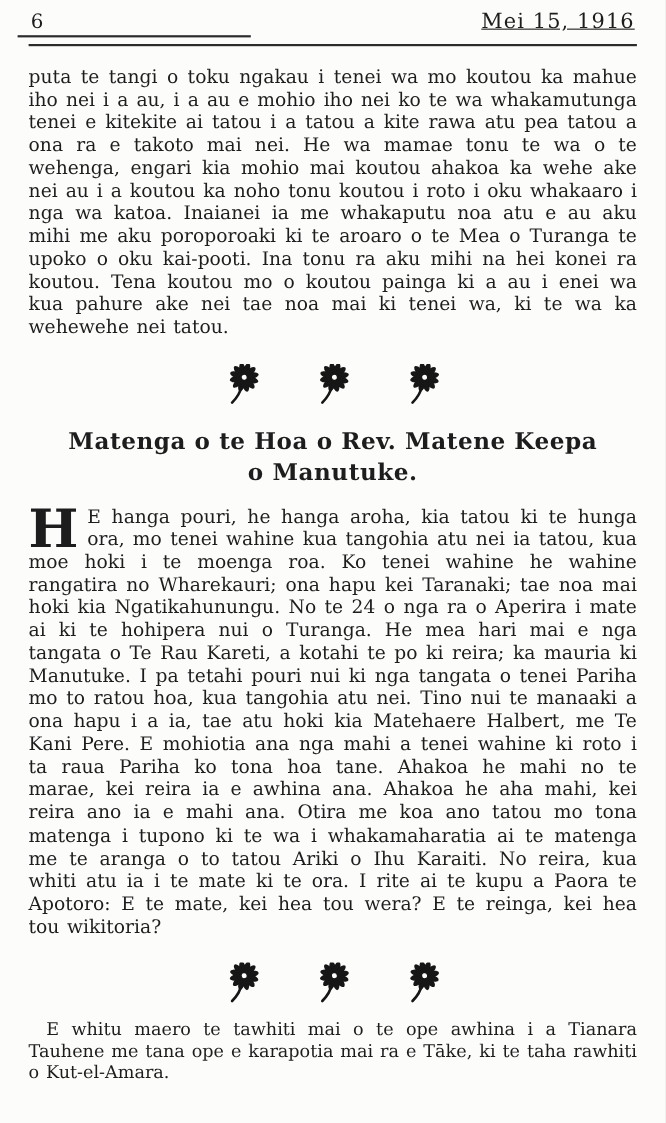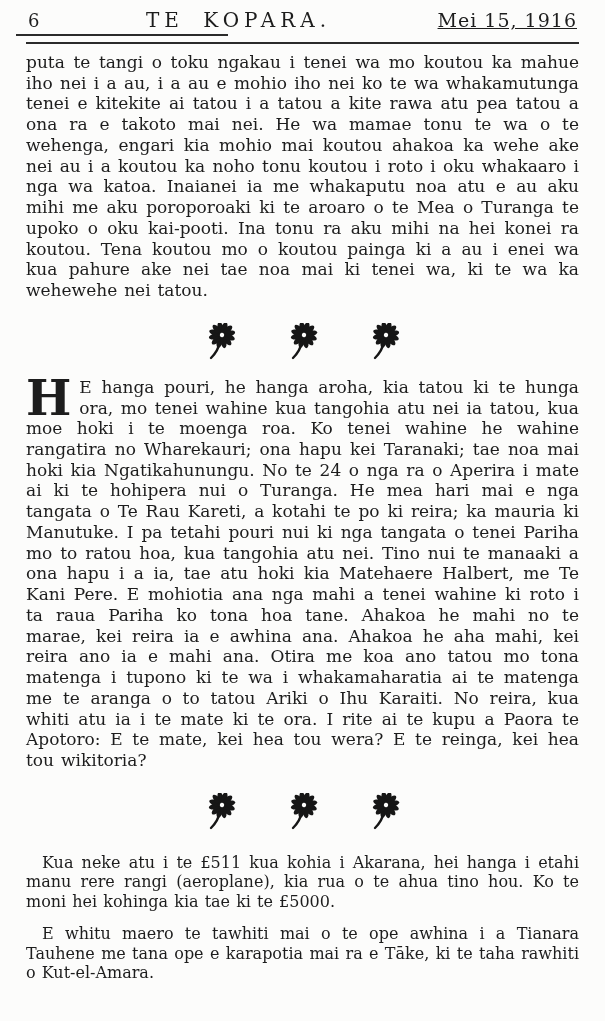--- a/index.html
+++ b/index.html
@@ -20,21 +20,21 @@
     padding:0 2px;
   }
   .page-number{font-size:18px;}
   .pub-title{font-size:20px;letter-spacing:5px;word-spacing:8px;}
   .issue-date{font-size:19px;letter-spacing:1px;text-decoration:underline;}
   .rule-short{height:2px;background:#2b2b2b;width:212px;margin:2px 0 0 -10px;}
   .rule-main{height:2px;background:#2b2b2b;margin-top:6px;}
   
   .body-para{
     font-size:17px;line-height:1.22;text-align:justify;
-    margin:8px 0 0 0;word-spacing:1.5px;
+    margin:18px 0 0 0;word-spacing:1.5px;
   }
   
   .ornaments{display:flex;justify-content:center;gap:50px;margin-top:22px;}
   .flower{width:32px;height:38px;display:block;}
   
   .article-heading{
     text-align:center;font-weight:bold;font-size:21px;line-height:1.35;
     margin:18px 30px 0 30px;letter-spacing:0.5px;
   }
   .article-heading span{display:block;}
@@ -76,53 +76,55 @@
       </g>
       <path d="M14.5 20 C 13.5 26, 10 31, 6 35" stroke="#161616" stroke-width="2.4" fill="none" stroke-linecap="round"></path>
     </g>
   </defs>
 </svg>
 
 <div class="page">
 
   <header class="masthead">
     <span class="page-number">6</span>
-    <span class="pub-title">TE KOPARA.</span>
     <span class="issue-date">Mei 15, 1916</span>
   </header>
   <div class="rule-short"></div>
   <div class="rule-main"></div>
 
   <p class="body-para">puta te tangi o toku ngakau i tenei wa mo koutou ka mahue iho nei i a au, i a au e mohio iho nei ko te wa whakamutunga tenei e kitekite ai tatou i a tatou a kite rawa atu pea tatou a ona ra e takoto mai nei.  He wa mamae tonu te wa o te wehenga, engari kia mohio mai koutou ahakoa ka wehe ake nei au i a koutou ka noho tonu koutou i roto i oku whakaaro i nga wa katoa.  Inaianei ia me whakaputu noa atu e au aku mihi me aku poroporoaki ki te aroaro o te Mea o Turanga te upoko o oku kai-pooti.  Ina tonu ra aku mihi na hei konei ra koutou.  Tena koutou mo o koutou painga ki a au i enei wa kua pahure ake nei tae noa mai ki tenei wa, ki te wa ka wehewehe nei tatou.</p>
 
   <div class="ornaments">
     <svg class="flower" viewBox="0 0 32 38">
         <use href="#flower-glyph"></use>
       </svg>
     <svg class="flower" viewBox="0 0 32 38">
         <use href="#flower-glyph"></use>
       </svg>
     <svg class="flower" viewBox="0 0 32 38">
         <use href="#flower-glyph"></use>
       </svg>
   </div>
 
+  <h2 class="article-heading">
+    <span>Matenga o te Hoa o Rev. Matene Keepa</span>
+    <span>o Manutuke.</span>
+  </h2>
 
   <p class="body-para dropcap-para">
     <span class="dropcap">H</span><span>E hanga pouri, he hanga aroha, kia tatou ki te hunga ora, mo tenei wahine kua tangohia atu nei ia tatou, kua moe hoki i te moenga roa.  Ko tenei wahine he wahine rangatira no Wharekauri; ona hapu kei Taranaki; tae noa mai hoki kia Ngatikahunungu.  No te 24 o nga ra o Aperira i mate ai ki te hohipera nui o Turanga.  He mea hari mai e nga tangata o Te Rau Kareti, a kotahi te po ki reira; ka mauria ki Manutuke.  I pa tetahi pouri nui ki nga tangata o tenei Pariha mo to ratou hoa, kua tangohia atu nei.  Tino nui te manaaki a ona hapu i a ia, tae atu hoki kia Matehaere Halbert, me Te Kani Pere.  E mohiotia ana nga mahi a tenei wahine ki roto i ta raua Pariha ko tona hoa tane.  Ahakoa he mahi no te marae, kei reira ia e awhina ana.  Ahakoa he aha mahi, kei reira ano ia e mahi ana.  Otira me koa ano tatou mo tona matenga i tupono ki te wa i whakamaharatia ai te matenga me te aranga o to tatou Ariki o Ihu Karaiti.  No reira, kua whiti atu ia i te mate ki te ora.  I rite ai te kupu a Paora te Apotoro:  E te mate, kei hea tou wera?  E te reinga, kei hea tou wikitoria?</span>
   </p>
 
   <div class="ornaments">
     <svg class="flower" viewBox="0 0 32 38">
         <use href="#flower-glyph"></use>
       </svg>
     <svg class="flower" viewBox="0 0 32 38">
         <use href="#flower-glyph"></use>
       </svg>
     <svg class="flower" viewBox="0 0 32 38">
         <use href="#flower-glyph"></use>
       </svg>
   </div>
 
-  <p class="note note-first">Kua neke atu i te £511 kua kohia i Akarana, hei hanga i etahi manu rere rangi (aeroplane), kia rua o te ahua tino hou.  Ko te moni hei kohinga kia tae ki te £5000.</p>
   <p class="note note-second">E whitu maero te tawhiti mai o te ope awhina i a Tianara Tauhene me tana ope e karapotia mai ra e Tāke, ki te taha rawhiti o Kut-el-Amara.</p>
 
 </div>
 
 </body></html>

